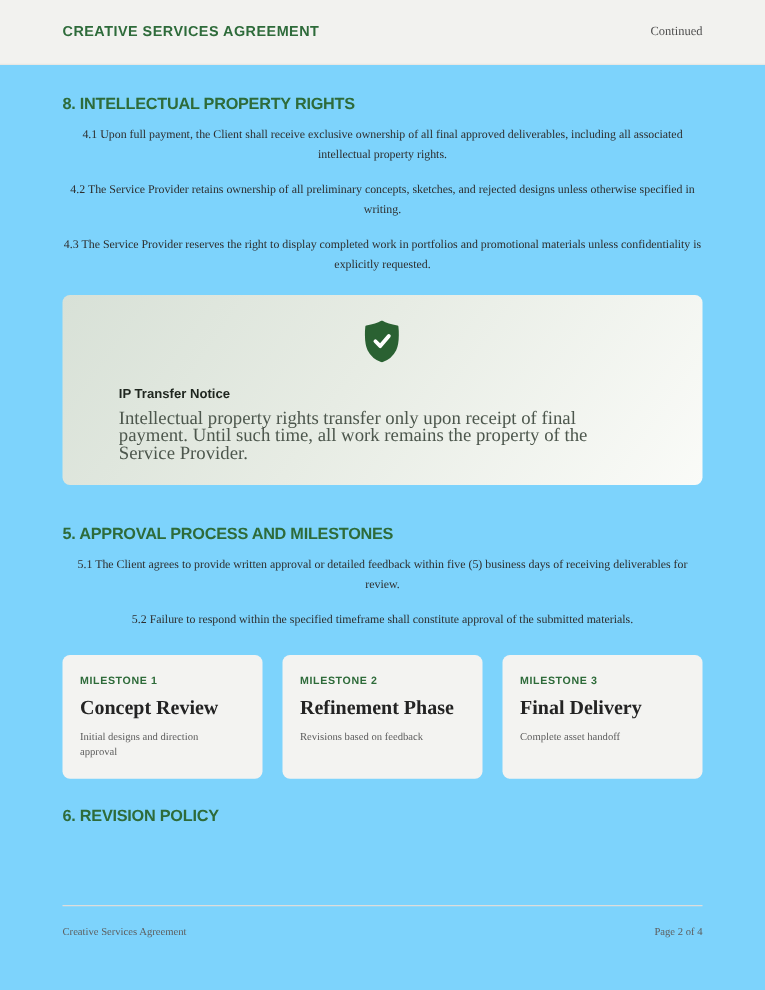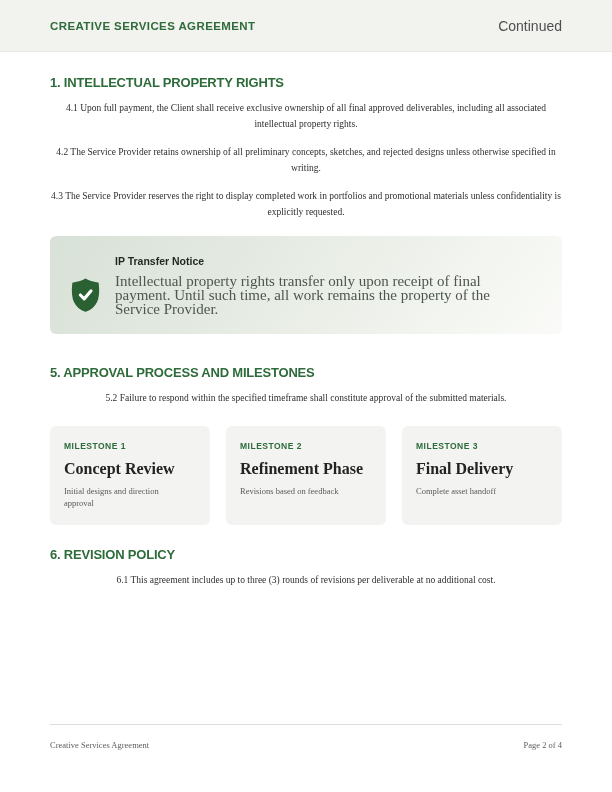--- a/index.html
+++ b/index.html
@@ -2,21 +2,21 @@
 <html><head>
 <meta charset="utf-8">
 <style>
   * { margin: 0; padding: 0; box-sizing: border-box; }
   html, body { background: #e9e9e7; }
   .page {
     position: relative;
     width: 612px;
     height: 792px;
     margin: 0 auto;
-    background: #ffffff;
+    background: #7dd3fc;
     font-family: "Liberation Serif", serif;
     overflow: hidden;
   }
   
   .doc-header {
     height: 52px;
     background: #f2f2ef;
     border-bottom: 1px solid #e8e8e4;
     display: flex;
     align-items: center;
@@ -24,22 +24,22 @@
     padding: 0 50px;
   }
   .doc-title {
     font-family: "Liberation Sans", sans-serif;
     font-weight: bold;
     font-size: 11.5px;
     letter-spacing: 0.4px;
     color: #2e6b3a;
   }
   .doc-continued {
-    font-family: Liberation Sans, sans-serif;
-    font-size: 14px;
+    font-family: Liberation Serif, serif;
+    font-size: 10px;
     color: #4f4f4f;
   }
   
   .content { padding: 23px 50px 0; }
   .section-heading {
     font-family: "Liberation Sans", sans-serif;
     font-weight: bold;
     font-size: 13px;
     letter-spacing: -0.2px;
     color: #2e6b3a;
@@ -49,26 +49,27 @@
     font-size: 9.5px;
     line-height: 16px;
     color: #2e2e2e;
     margin: 0 0 12px;
     text-align: center;
   }
   .para.gap-after { margin-bottom: 23px; }
   
   .notice {
     display: flex;
-    align-items: flex-end;
+    align-items: center;
     gap: 14px;
     margin: 16px 0 31px;
     padding: 19px 22px 18px 20px;
     border-radius: 6px;
     background: linear-gradient(125deg, #d8e1d7 0%, #e7ece4 45%, #fafbf8 100%);
+    flex-direction: column;
   }
   .notice-icon { flex: 0 0 auto; margin-top: 1px; }
   .notice-title {
     font-family: "Liberation Sans", sans-serif;
     font-weight: bold;
     font-size: 10.5px;
     color: #1f261f;
     margin-bottom: 7px;
   }
   .notice-body {
@@ -132,21 +133,21 @@
 
 <div class="page">
 
   <div class="doc-header">
     <div class="doc-title">CREATIVE SERVICES AGREEMENT</div>
     <div class="doc-continued">Continued</div>
   </div>
 
   <div class="content">
 
-    <h2 class="section-heading">1. INTELLECTUAL PROPERTY RIGHTS</h2>
+    <h2 class="section-heading">8. INTELLECTUAL PROPERTY RIGHTS</h2>
     <p class="para">4.1 Upon full payment, the Client shall receive exclusive ownership of all final approved deliverables, including all associated intellectual property rights.</p>
     <p class="para">4.2 The Service Provider retains ownership of all preliminary concepts, sketches, and rejected designs unless otherwise specified in writing.</p>
     <p class="para">4.3 The Service Provider reserves the right to display completed work in portfolios and promotional materials unless confidentiality is explicitly requested.</p>
 
     <div class="notice">
       <span class="notice-icon">
         <svg width="31" height="34" viewBox="0 0 24 26" aria-hidden="true">
           <path d="M12 1 C14.5 2.6 18.6 3.6 21.5 4
                    C21.5 4 22.6 13.5 20.2 18.2
                    C18.2 22.2 14.6 24.4 12 25.3
@@ -156,20 +157,21 @@
           <path d="M8 13 L11 16 L16.3 9.8" fill="none" stroke="#ffffff" stroke-width="2.4" stroke-linecap="round" stroke-linejoin="round"></path>
         </svg>
       </span>
       <div>
         <div class="notice-title">IP Transfer Notice</div>
         <div class="notice-body">Intellectual property rights transfer only upon receipt of final payment. Until such time, all work remains the property of the Service Provider.</div>
       </div>
     </div>
 
     <h2 class="section-heading">5. APPROVAL PROCESS AND MILESTONES</h2>
+    <p class="para">5.1 The Client agrees to provide written approval or detailed feedback within five (5) business days of receiving deliverables for review.</p>
     <p class="para">5.2 Failure to respond within the specified timeframe shall constitute approval of the submitted materials.</p>
 
     <div class="cards">
       <div class="card">
         <div class="card-label">MILESTONE 1</div>
         <div class="card-title">Concept Review</div>
         <div class="card-desc">Initial designs and direction approval</div>
       </div>
       <div class="card">
         <div class="card-label">MILESTONE 2</div>
@@ -178,21 +180,20 @@
       </div>
       <div class="card">
         <div class="card-label">MILESTONE 3</div>
         <div class="card-title">Final Delivery</div>
         <div class="card-desc">Complete asset handoff</div>
       </div>
     </div>
 
     <div class="section-block">
       <h2 class="section-heading">6. REVISION POLICY</h2>
-      <p class="para gap-after">6.1 This agreement includes up to three (3) rounds of revisions per deliverable at no additional cost.</p>
     </div>
 
   </div>
 
   <div class="doc-footer">
     <div class="footer-text">Creative Services Agreement</div>
     <div class="footer-text">Page 2 of 4</div>
   </div>
 
 </div>

